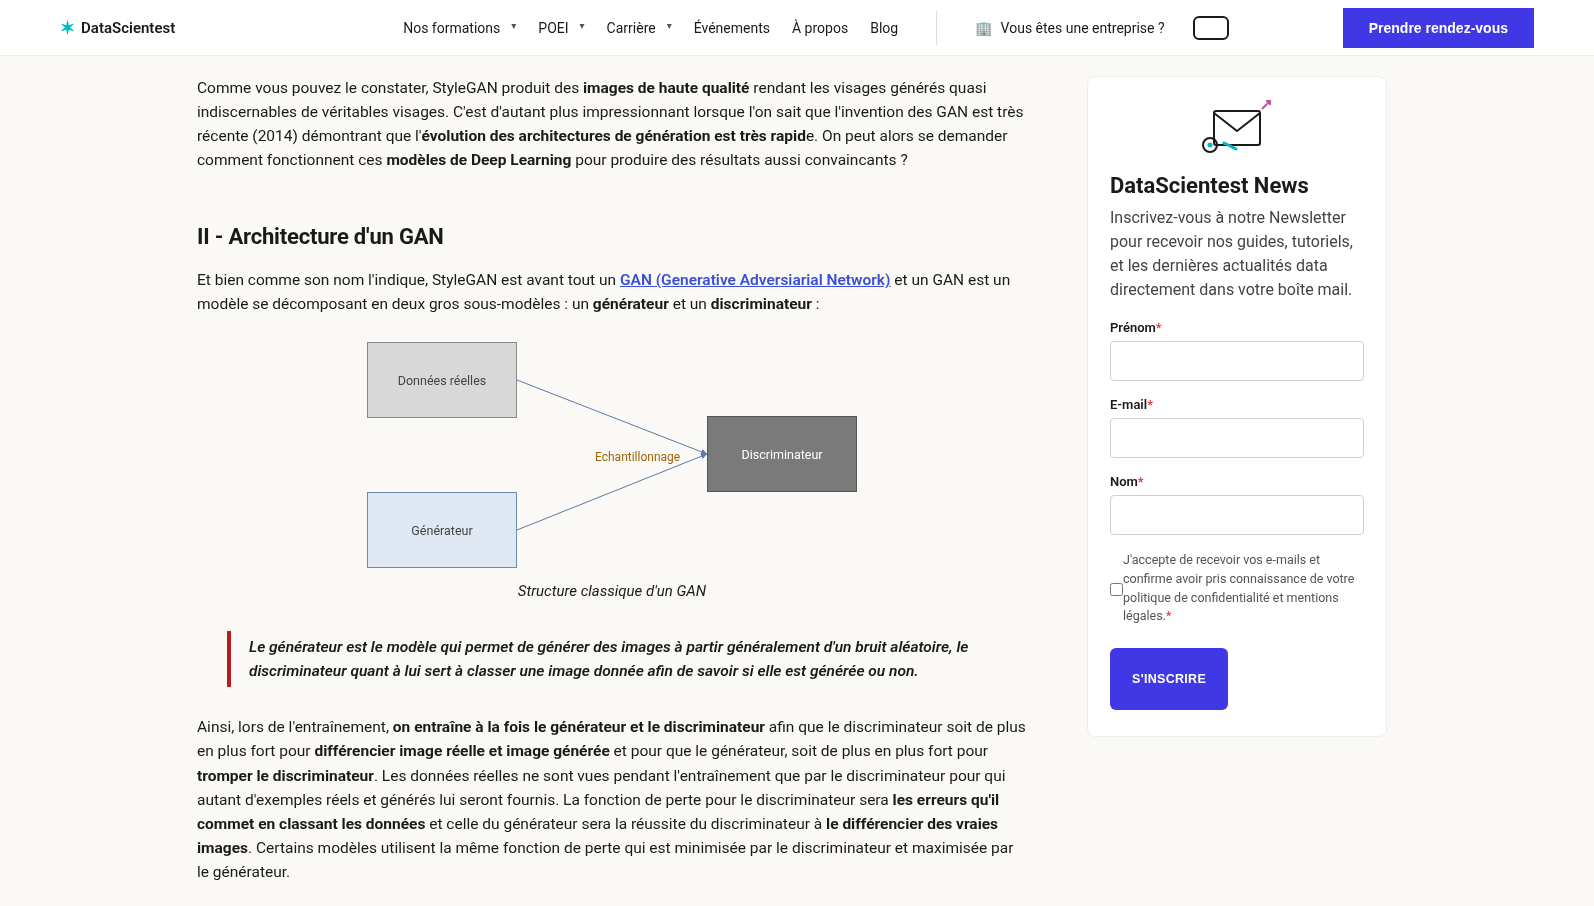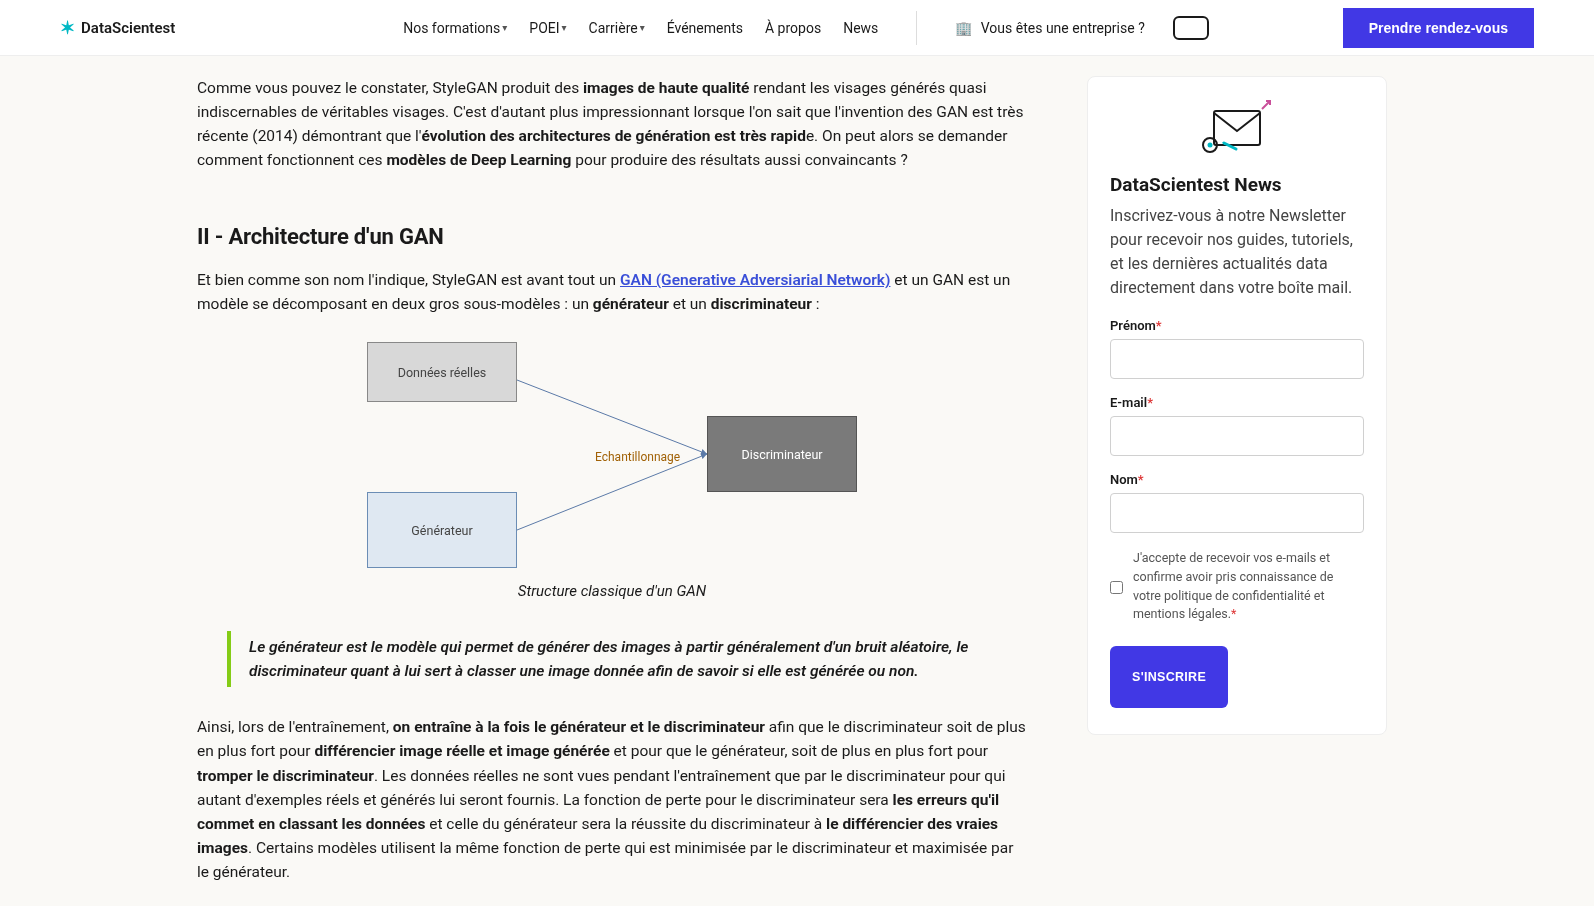--- a/index.html
+++ b/index.html
@@ -1,54 +1,54 @@
 <!DOCTYPE html>
 <html><head>
 <meta charset="utf-8">
 <style>
   * { box-sizing: border-box; margin: 0; padding: 0; }
   body { font-family: -apple-system, BlinkMacSystemFont, "Segoe UI", Roboto, Helvetica, Arial, sans-serif; background: #faf9f6; color: #1a1a1a; }
   .topbar { background: #fff; border-bottom: 1px solid #eee; height: 56px; display: flex; align-items: center; padding: 0 60px; gap: 28px; position: sticky; top:0; z-index:10;}
   .logo { display: flex; align-items: center; gap: 6px; font-weight: 600; font-size: 15px; color:#1a1a1a; }
   .logo-icon { color:#00b8c4; font-size:18px; }
   .nav { display: flex; align-items: center; gap: 22px; margin-left: 200px; }
-  .nav-item { display: flex; align-items: center; gap: 2px; font-size: 14px; color: #1a1a1a; cursor: pointer; }
+  .nav-item { display: flex; gap: 11px; font-size: 14px; color: #1a1a1a; cursor: pointer; }
   .chev { font-size: 10px; color:#555; }
   .divider-v { width:1px; height:34px; background:#ddd; margin:0 10px; }
   .enterprise { display:flex; align-items:center; gap:8px; font-size:14px; cursor:pointer; }
   .ent-icon { font-size:14px; color:#555;}
   .flag-box { border:2px solid #1a1a1a; border-radius:6px; padding:3px 5px; display:flex; cursor:pointer;}
   .flag-row{display:flex; width:22px; height:14px;}
   .flag-row span{flex:1;}
   .cta { margin-left:auto; background:#4138e5; color:#fff; border:none; border-radius:0; padding:12px 26px; font-weight:700; font-size:14px; cursor:pointer;}
   .page { display:flex; gap:60px; max-width:1320px; margin:0 auto; padding:20px 60px 60px; align-items:flex-start;}
   .article { flex:1; max-width:830px; font-size:15.5px; line-height:1.55; color:#1a1a1a;}
   .article p { margin-bottom:16px; }
   .article h2 { font-size:22px; font-weight:700; margin:48px 0 14px; letter-spacing:-0.2px;}
   .article a { color:#3a4fd8; font-weight:600;}
   .article strong { font-weight:700; }
   .diagram-wrap{ text-align:center; margin:26px 0 8px;}
   .diagram { position:relative; width:490px; height:230px; margin:0 auto;}
   .box { position:absolute; border:1px solid #888; display:flex; align-items:center; justify-content:center; font-size:12.5px; color:#444;}
-  .box-real{ left:0; top:0; width:150px; height:60px; background:#d8d8d8;}
+  .box-real{ left:0; top:0; width:150px; height:76px; background:#d8d8d8;}
   .box-gen { left:0; top:150px; width:150px; height:76px; background:#dfe8f2; border-color:#6b8db5;}
   .box-disc{ right:0; top:74px; width:150px; height:76px; background:#7a7a7a; color:#fff; border-color:#555;}
   .diag-label{ position:absolute; left:228px; top:106px; font-size:12px; color:#a16207;}
   .diag-svg{position:absolute; inset:0;}
   .caption{ text-align:center; font-style:italic; font-size:15px; margin-bottom:28px;}
-  .quote { border-left:4px solid #84cc16; margin:20px 0 28px 30px; padding:4px 14px 4px 18px; font-style:italic; font-weight:600; font-size:15.5px; line-height:1.55;}
+  .quote { border-left:4px solid #b91c1c; margin:20px 0 28px 30px; padding:4px 14px 4px 18px; font-style:italic; font-weight:600; font-size:15.5px; line-height:1.55;}
   .sidebar { width:300px; background:#fff; border:1px solid #eee; border-radius:8px; padding:22px 22px 26px; flex-shrink:0;}
   .news-icon { text-align:center; margin-bottom:10px;}
-  .sidebar h3 { font-size:19px; font-weight:700; margin-bottom:8px;}
+  .sidebar h3 { font-size:22px; font-weight:700; margin-bottom:8px;}
   .sidebar .desc { font-size:16px; color:#444; line-height:1.5; margin-bottom:18px;}
   .field { margin-bottom:16px;}
   .field label { display:block; font-size:13px; font-weight:600; margin-bottom:6px;}
   .req{color:#d33;}
   .field input[type=text], .field input[type=email]{ width:100%; height:40px; border:1px solid #d0d0d0; border-radius:4px; padding:0 10px; font-size:14px; background:#fff;}
-  .consent{ display:flex; gap:10px; font-size:12.5px; color:#555; line-height:1.5; margin-bottom:22px;}
+  .consent{ display:flex; font-size:12.5px; color:#555; line-height:1.5; margin-bottom:22px;}
   .consent input{ margin-top:2px; flex-shrink:0;}
   .submit{ background:#4138e5; color:#fff; border:none; border-radius:6px; padding:24px 22px; font-weight:800; font-size:12.5px; letter-spacing:0.3px; cursor:pointer;}
 </style>
 </head>
 <body>
 
 <header class="topbar">
   <div class="logo">
     <span class="logo-icon">✶</span>
     <span>DataScientest</span>
@@ -66,21 +66,21 @@
       <span>Carrière</span>
       <span class="chev">▾</span>
     </div>
     <div class="nav-item">
       <span>Événements</span>
     </div>
     <div class="nav-item">
       <span>À propos</span>
     </div>
     <div class="nav-item">
-      <span>News</span>
+      <span>Blog</span>
     </div>
   </nav>
   <div class="divider-v"></div>
   <div class="enterprise">
     <span class="ent-icon">🏢</span>
     <span>Vous êtes une entreprise ?</span>
   </div>
   <div class="flag-box">
     <div class="flag-row">
         <span class="b"></span>

